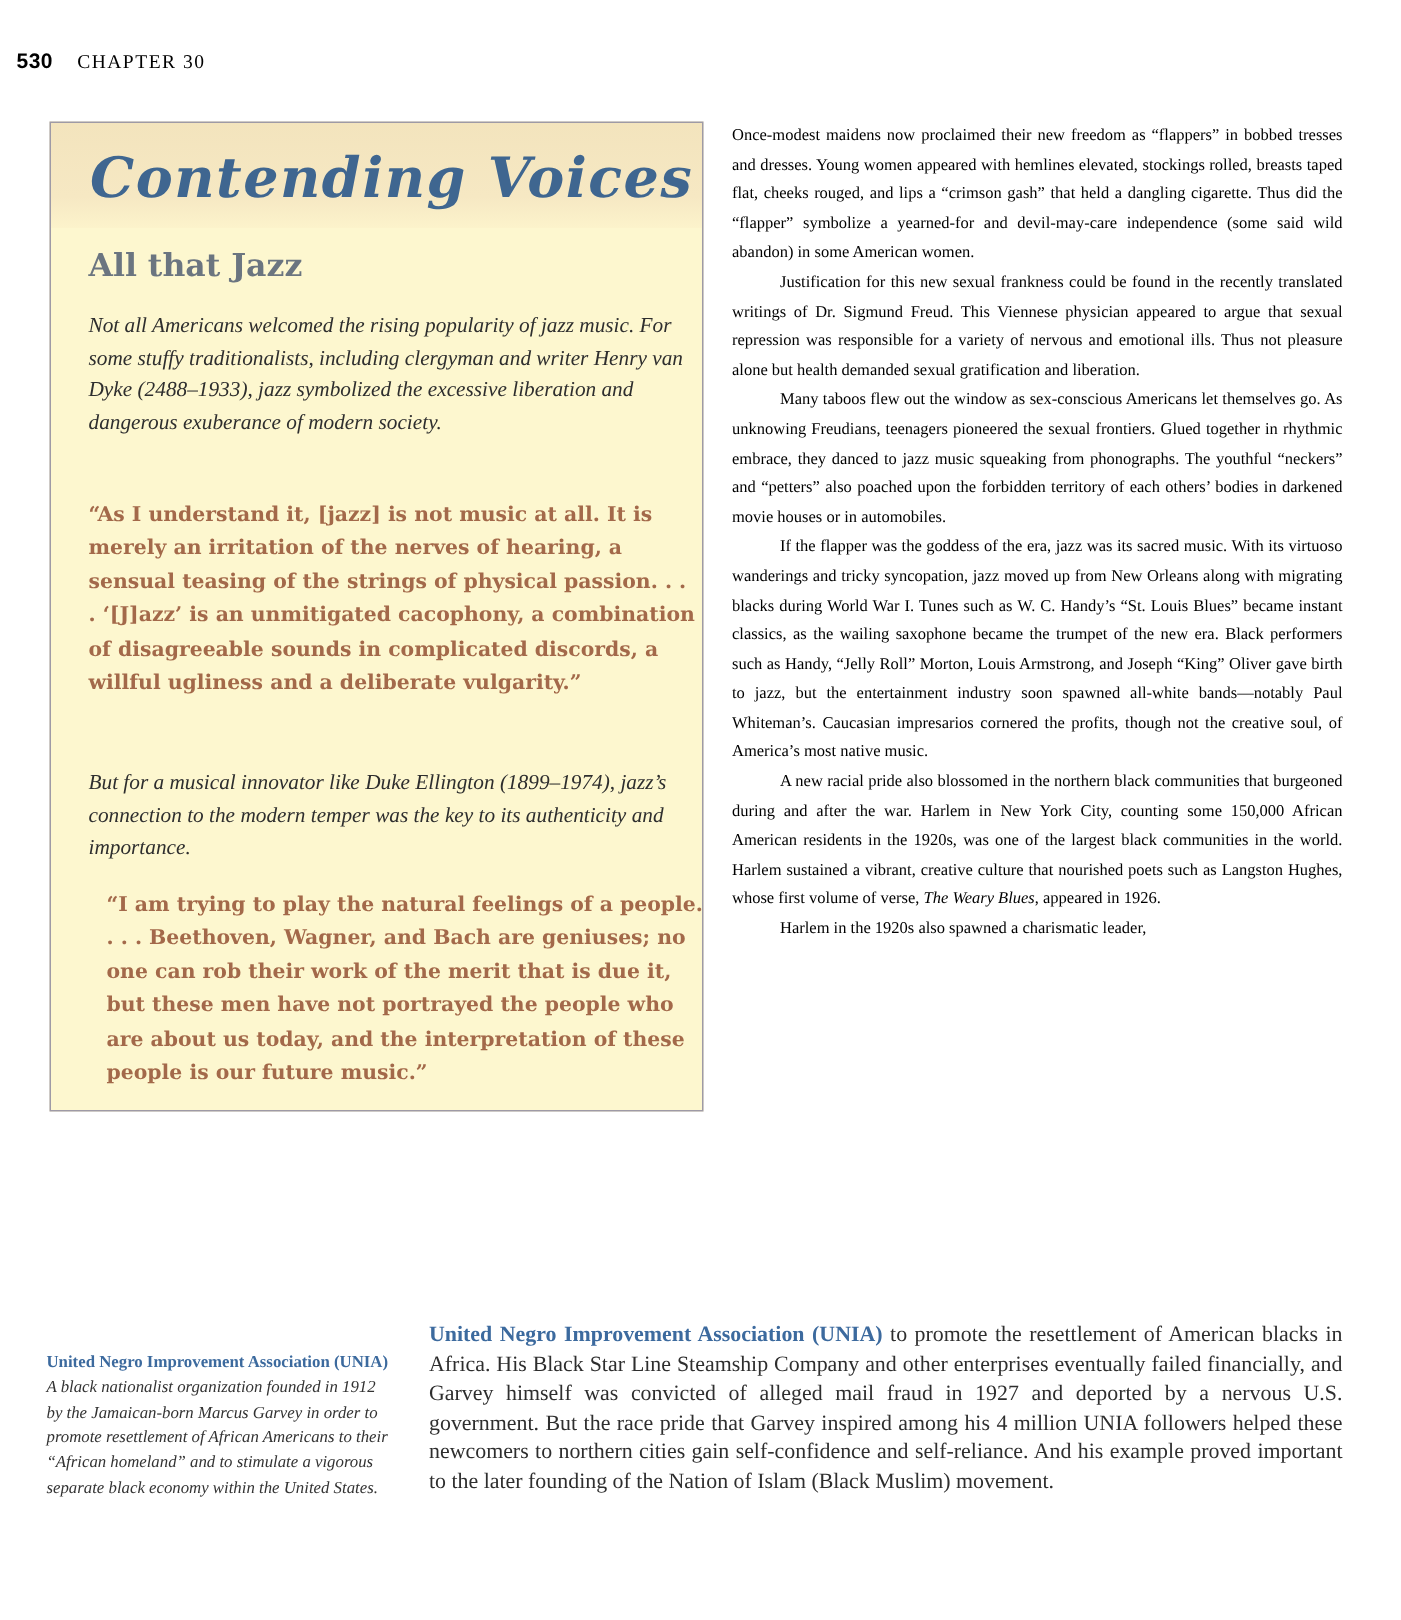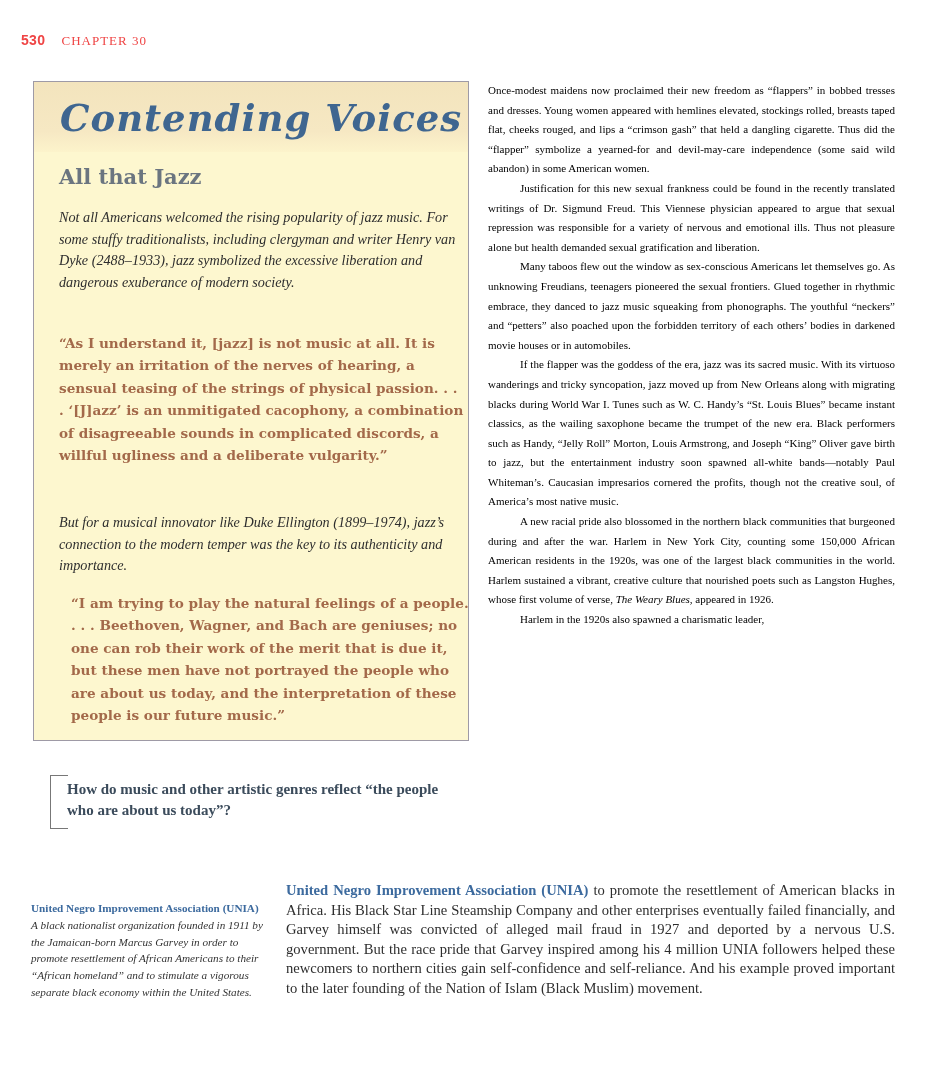--- a/index.html
+++ b/index.html
@@ -1,22 +1,22 @@
 <!DOCTYPE html>
 <html><head>
 <meta charset="utf-8">
 <style>
   html, body { margin: 0; padding: 0; }
   body {
     width: 934px; height: 1080px; background: #ffffff; position: relative; overflow: hidden;
     font-family: "Liberation Serif", serif; color: #2b2b2b;
   }
   .page-header {
-    position: absolute; left: 21px; top: 32px;
-    font-family: "Liberation Sans", sans-serif; font-size: 14px; color: #ef4444;
+    position: absolute; left: 11px; top: 32px;
+    font-family: "Liberation Sans", sans-serif; font-size: 14px; color: #000000;
     letter-spacing: 0.3px;
   }
   .page-header .num { font-weight: bold; margin-right: 12px; }
   .page-header .chap { font-family: "Liberation Serif", serif; letter-spacing: 1px; font-size: 13px; }
 
   .box {
     position: absolute; left: 33px; top: 81px; width: 436px; height: 660px;
     border: 1.5px solid #9e9aa6; box-sizing: border-box;
     background: #fdf7cf;
   }
@@ -81,34 +81,33 @@
 </div>
 
 <div class="box">
   <div class="box-band"></div>
   <div class="box-title">Contending Voices</div>
   <div class="box-subtitle">All that Jazz</div>
   <div class="intro" style="top:125px;">Not all Americans welcomed the rising popularity of jazz music. For some stuffy traditionalists, including clergyman and writer Henry van Dyke (2488–1933), jazz symbolized the excessive liberation and dangerous exuberance of modern society.</div>
   <div class="quote" style="top:250px;">“As I understand it, [jazz] is not music at all. It is merely an irritation of the nerves of hearing, a sensual teasing of the strings of physical passion. . . . ‘[J]azz’ is an unmitigated cacophony, a combination of disagreeable sounds in complicated discords, a willful ugliness and a deliberate vulgarity.”</div>
   <div class="intro" style="top:430px;">But for a musical innovator like Duke Ellington (1899–1974), jazz’s connection to the modern temper was the key to its authenticity and importance.</div>
   <div class="quote" style="top:510px;margin-left:12px;">“I am trying to play the natural feelings of a people. . . . Beethoven, Wagner, and Bach are geniuses; no one can rob their work of the merit that is due it, but these men have not portrayed the people who are about us today, and the interpretation of these people is our future music.”</div>
-  <div class="question">How do music and other artistic genres reflect “the people who are about us today”?</div>
 </div>
 
 <div class="col-right">
   <p class="first">Once-modest maidens now proclaimed their new freedom as “flappers” in bobbed tresses and dresses. Young women appeared with hemlines elevated, stockings rolled, breasts taped flat, cheeks rouged, and lips a “crimson gash” that held a dangling cigarette. Thus did the “flapper” symbolize a yearned-for and devil-may-care independence (some said wild abandon) in some American women.</p>
   <p>Justification for this new sexual frankness could be found in the recently translated writings of Dr. Sigmund Freud. This Viennese physician appeared to argue that sexual repression was responsible for a variety of nervous and emotional ills. Thus not pleasure alone but health demanded sexual gratification and liberation.</p>
   <p>Many taboos flew out the window as sex-conscious Americans let themselves go. As unknowing Freudians, teenagers pioneered the sexual frontiers. Glued together in rhythmic embrace, they danced to jazz music squeaking from phonographs. The youthful “neckers” and “petters” also poached upon the forbidden territory of each others’ bodies in darkened movie houses or in automobiles.</p>
   <p>If the flapper was the goddess of the era, jazz was its sacred music. With its virtuoso wanderings and tricky syncopation, jazz moved up from New Orleans along with migrating blacks during World War I. Tunes such as W. C. Handy’s “St. Louis Blues” became instant classics, as the wailing saxophone became the trumpet of the new era. Black performers such as Handy, “Jelly Roll” Morton, Louis Armstrong, and Joseph “King” Oliver gave birth to jazz, but the entertainment industry soon spawned all-white bands—notably Paul Whiteman’s. Caucasian impresarios cornered the profits, though not the creative soul, of America’s most native music.</p>
   <p>
     <span>A new racial pride also blossomed in the northern black communities that burgeoned during and after the war. Harlem in New York City, counting some 150,000 African American residents in the 1920s, was one of the largest black communities in the world. Harlem sustained a vibrant, creative culture that nourished poets such as Langston Hughes, whose first volume of verse, </span><i>The Weary Blues</i><span>, appeared in 1926.</span>
   </p>
   <p>Harlem in the 1920s also spawned a charismatic leader,</p>
 </div>
 
 <div class="bottom-text">
   <span class="keyterm">United Negro Improvement Association (UNIA)</span><span> to promote the resettlement of American blacks in Africa. His Black Star Line Steamship Company and other enterprises eventually failed financially, and Garvey himself was convicted of alleged mail fraud in 1927 and deported by a nervous U.S. government. But the race pride that Garvey inspired among his 4 million UNIA followers helped these newcomers to northern cities gain self-confidence and self-reliance. And his example proved important to the later founding of the Nation of Islam (Black Muslim) movement.</span>
 </div>
 
 <div class="sidenote">
   <span class="term">United Negro Improvement Association (UNIA)</span>&nbsp;
-  <span class="def">A black nationalist organization founded in 1911 by the Jamaican-born Marcus Garvey in order to promote resettlement of African Americans to their “African homeland” and to stimulate a vigorous separate black economy within the United States.</span>
+  <span class="def">A black nationalist organization founded in 1912 by the Jamaican-born Marcus Garvey in order to promote resettlement of African Americans to their “African homeland” and to stimulate a vigorous separate black economy within the United States.</span>
 </div>
 
 </body></html>

